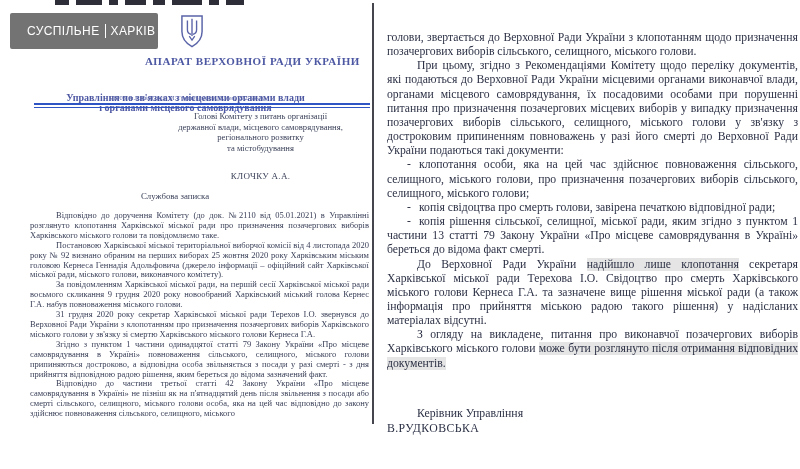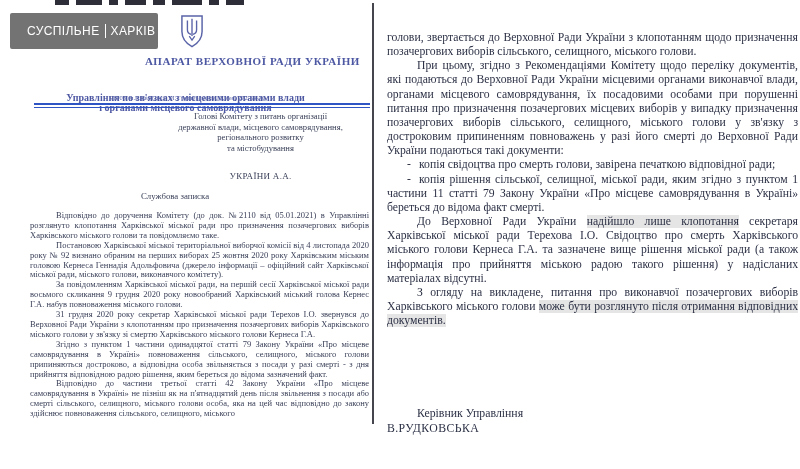--- a/index.html
+++ b/index.html
@@ -96,42 +96,45 @@
   </div>
   <div class="lh-addr">01008, м.Київ-8, вул. М. Грушевського, 5, тел. 272-56-30</div>
   <div class="lh-rule"></div>
 
   <div class="addressee">
     <span>Голові Комітету з питань організації</span><br>
     <span>державної влади, місцевого самоврядування,</span><br>
     <span>регіонального розвитку</span><br>
     <span>та містобудування</span>
   </div>
-  <div class="addressee-name">УКРАЇНИ А.А.</div>
+  <div class="addressee-name">КЛОЧКУ А.А.</div>
   <div class="doc-type">Службова записка</div>
 
   <div class="left-body">
     <p>Відповідно до доручення Комітету (до док. №2110 від 05.01.2021) в Управлінні розглянуто клопотання Харківської міської ради про призначення позачергових виборів Харківського міського голови та повідомляємо таке.</p>
     <p>Постановою Харківської міської територіальної виборчої комісії від 4 листопада 2020 року № 92 визнано обраним на перших виборах 25 жовтня 2020 року Харківським міським головою Кернеса Геннадія Адольфовича (джерело інформації – офіційний сайт Харківської міської ради, міського голови, виконавчого комітету).</p>
     <p>За повідомленням Харківської міської ради, на першій сесії Харківської міської ради восьмого скликання 9 грудня 2020 року новообраний Харківський міський голова Кернес Г.А. набув повноваження міського голови.</p>
     <p>31 грудня 2020 року секретар Харківської міської ради Терехов І.О. звернувся до Верховної Ради України з клопотанням про призначення позачергових виборів Харківського міського голови у зв'язку зі смертю Харківського міського голови Кернеса Г.А.</p>
     <p>Згідно з пунктом 1 частини одинадцятої статті 79 Закону України «Про місцеве самоврядування в Україні» повноваження сільського, селищного, міського голови припиняються достроково, а відповідна особа звільняється з посади у разі смерті - з дня прийняття відповідною радою рішення, яким береться до відома зазначений факт.</p>
     <p>Відповідно до частини третьої статті 42 Закону України «Про місцеве самоврядування в Україні» не пізніш як на п'ятнадцятий день після звільнення з посади або смерті сільського, селищного, міського голови особа, яка на цей час відповідно до закону здійснює повноваження сільського, селищного, міського</p>
   </div>
 
   <div class="divider"></div>
 
   <div class="right-body">
     <p>голови, звертається до Верховної Ради України з клопотанням щодо призначення позачергових виборів сільського, селищного, міського голови.</p>
     <p class="ind">При цьому, згідно з Рекомендаціями Комітету щодо переліку документів, які подаються до Верховної Ради України місцевими органами виконавчої влади, органами місцевого самоврядування, їх посадовими особами при порушенні питання про призначення позачергових місцевих виборів у випадку призначення позачергових виборів сільського, селищного, міського голови у зв'язку з достроковим припиненням повноважень у разі його смерті до Верховної Ради України подаються такі документи:</p>
     <p class="item">
+      <span class="dash">-</span><span>клопотання особи, яка на цей час здійснює повноваження сільського, селищного, міського голови, про призначення позачергових виборів сільського, селищного, міського голови;</span>
+    </p>
+    <p class="item">
       <span class="dash">-</span><span>копія свідоцтва про смерть голови, завірена печаткою відповідної ради;</span>
     </p>
     <p class="item">
-      <span class="dash">-</span><span>копія рішення сільської, селищної, міської ради, яким згідно з пунктом 1 частини 11 статті 79 Закону України «Про місцеве самоврядування в Україні» береться до відома факт смерті.</span>
+      <span class="dash">-</span><span>копія рішення сільської, селищної, міської ради, яким згідно з пунктом 1 частини 13 статті 79 Закону України «Про місцеве самоврядування в Україні» береться до відома факт смерті.</span>
     </p>
     <p class="ind">
       <span>До Верховної Ради України </span><span class="hl">надійшло лише клопотання</span><span> секретаря Харківської міської ради Терехова І.О. Свідоцтво про смерть Харківського міського голови Кернеса Г.А. та зазначене вище рішення міської ради (а також інформація про прийняття міською радою такого рішення) у надісланих матеріалах відсутні.</span>
     </p>
     <p class="ind">
       <span>З огляду на викладене, питання про виконавчої позачергових виборів Харківського міського голови </span><span class="hl">може бути розглянуто після отримання відповідних документів.</span>
     </p>
   </div>
 
   <div class="signature">

